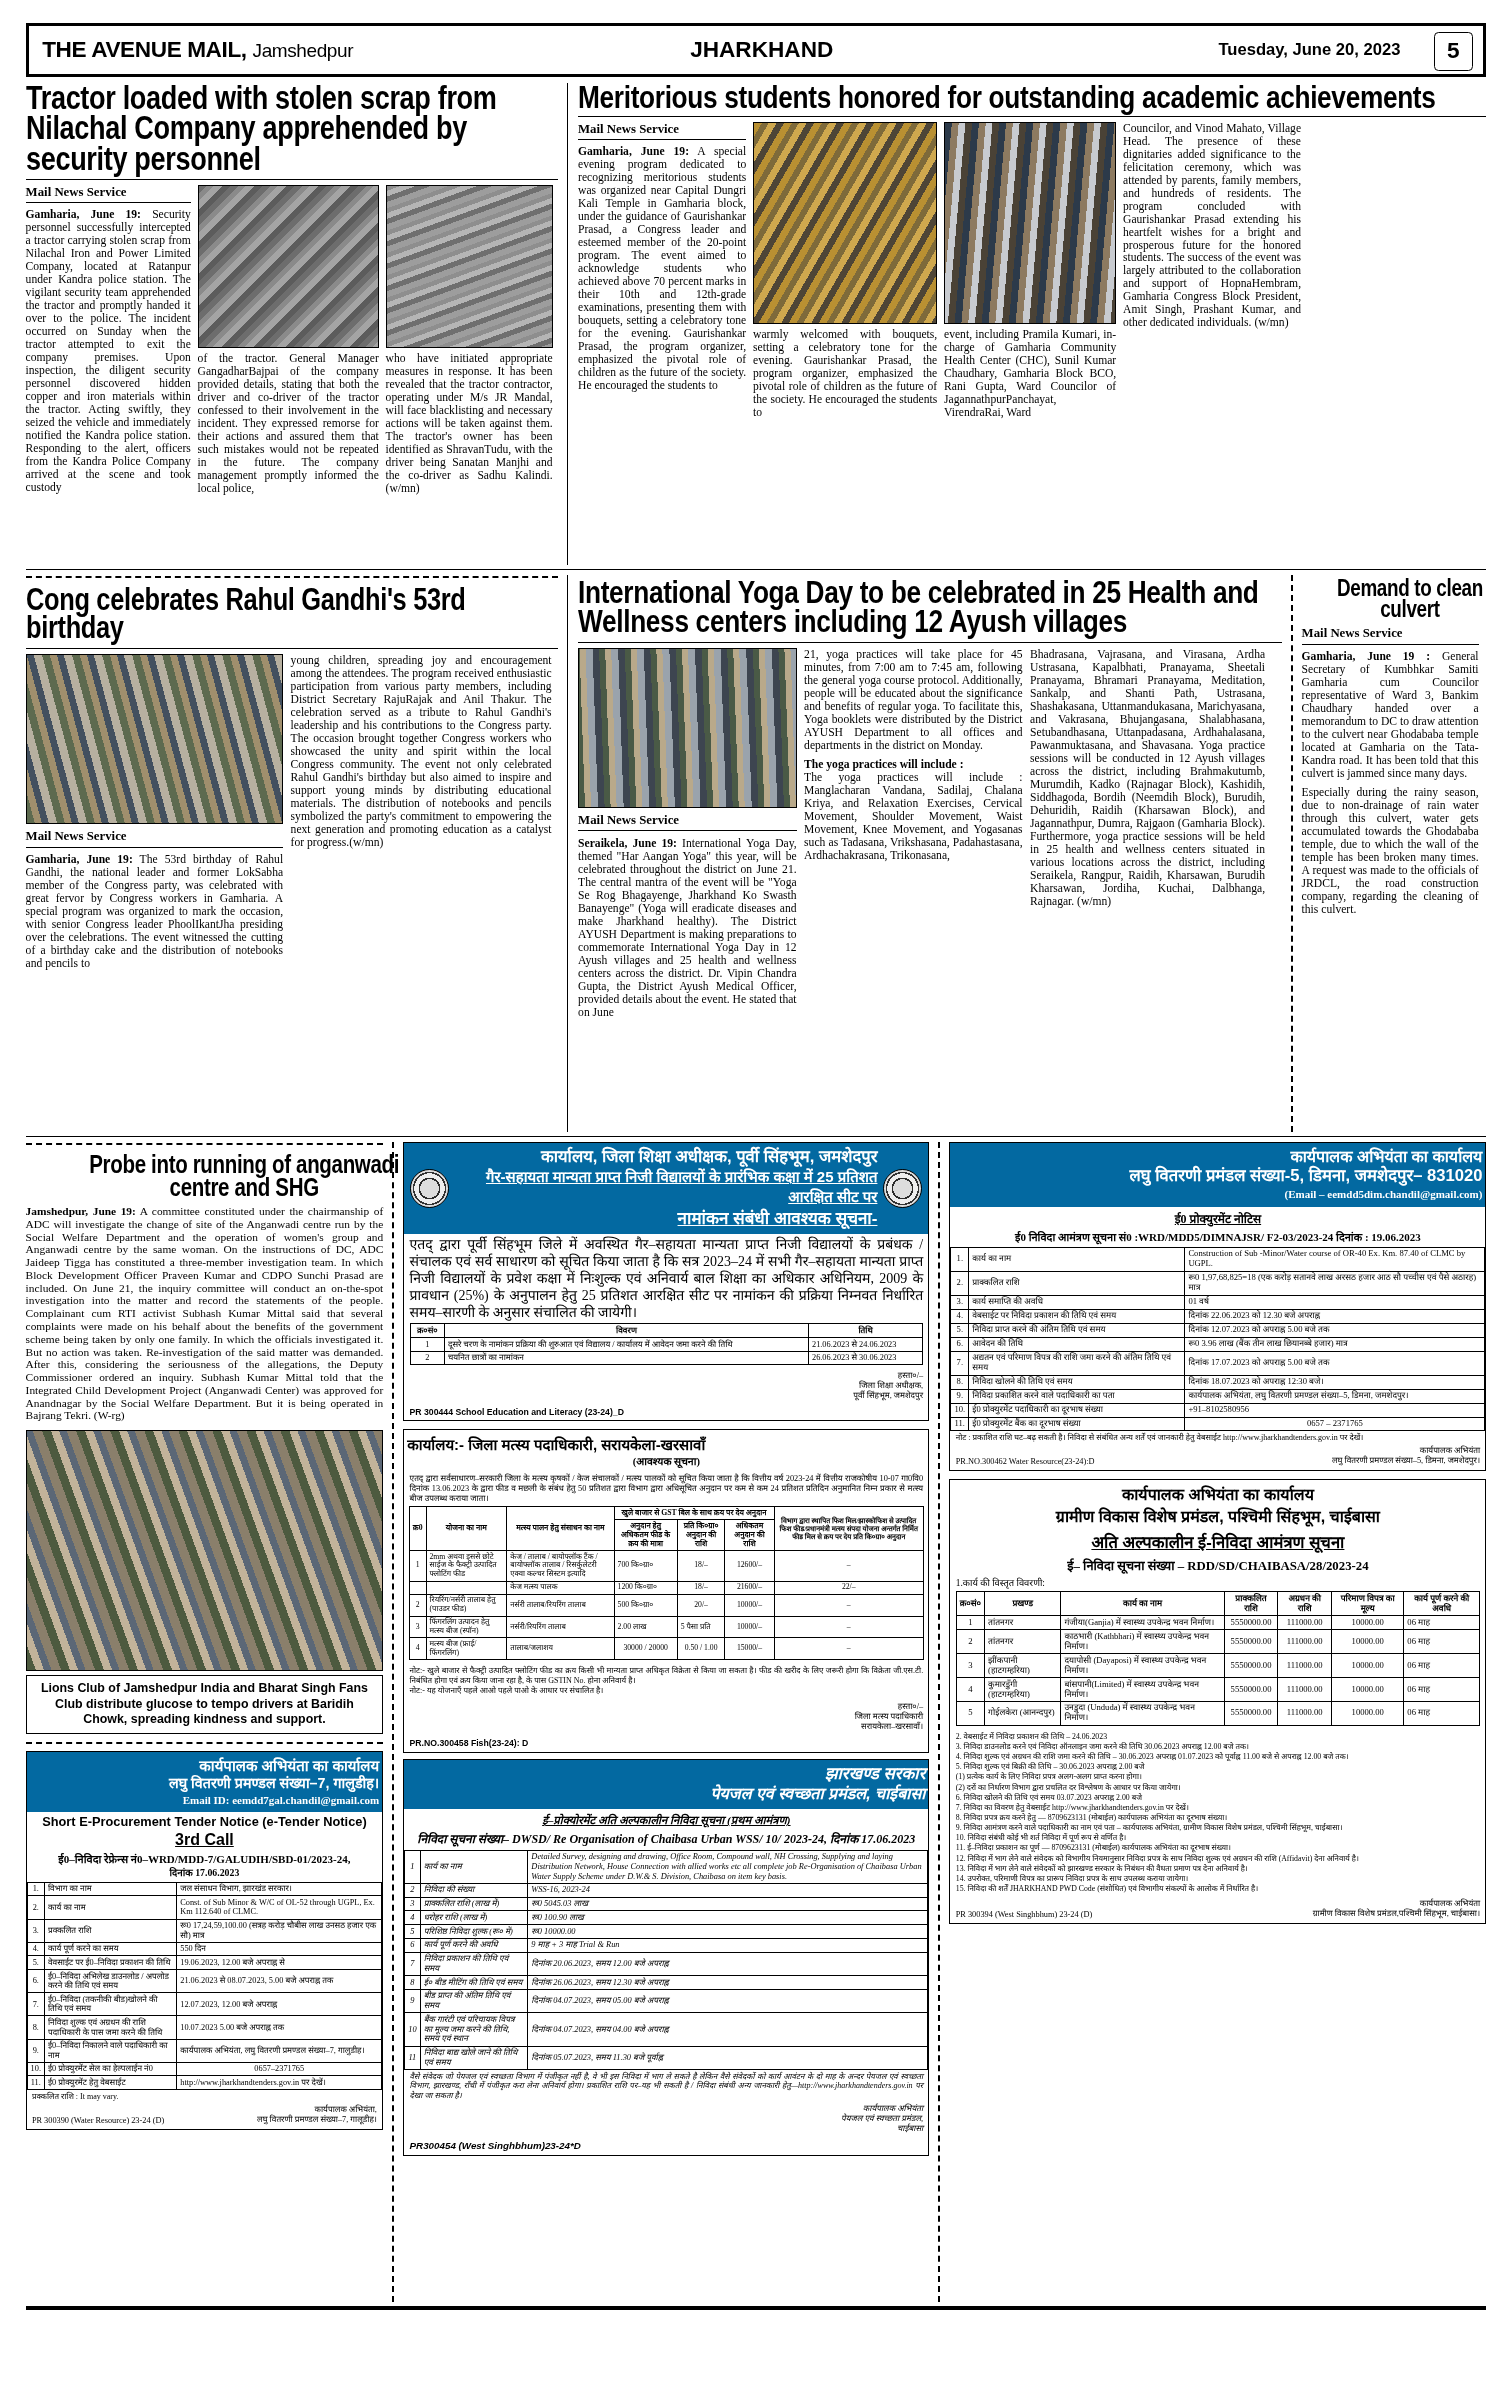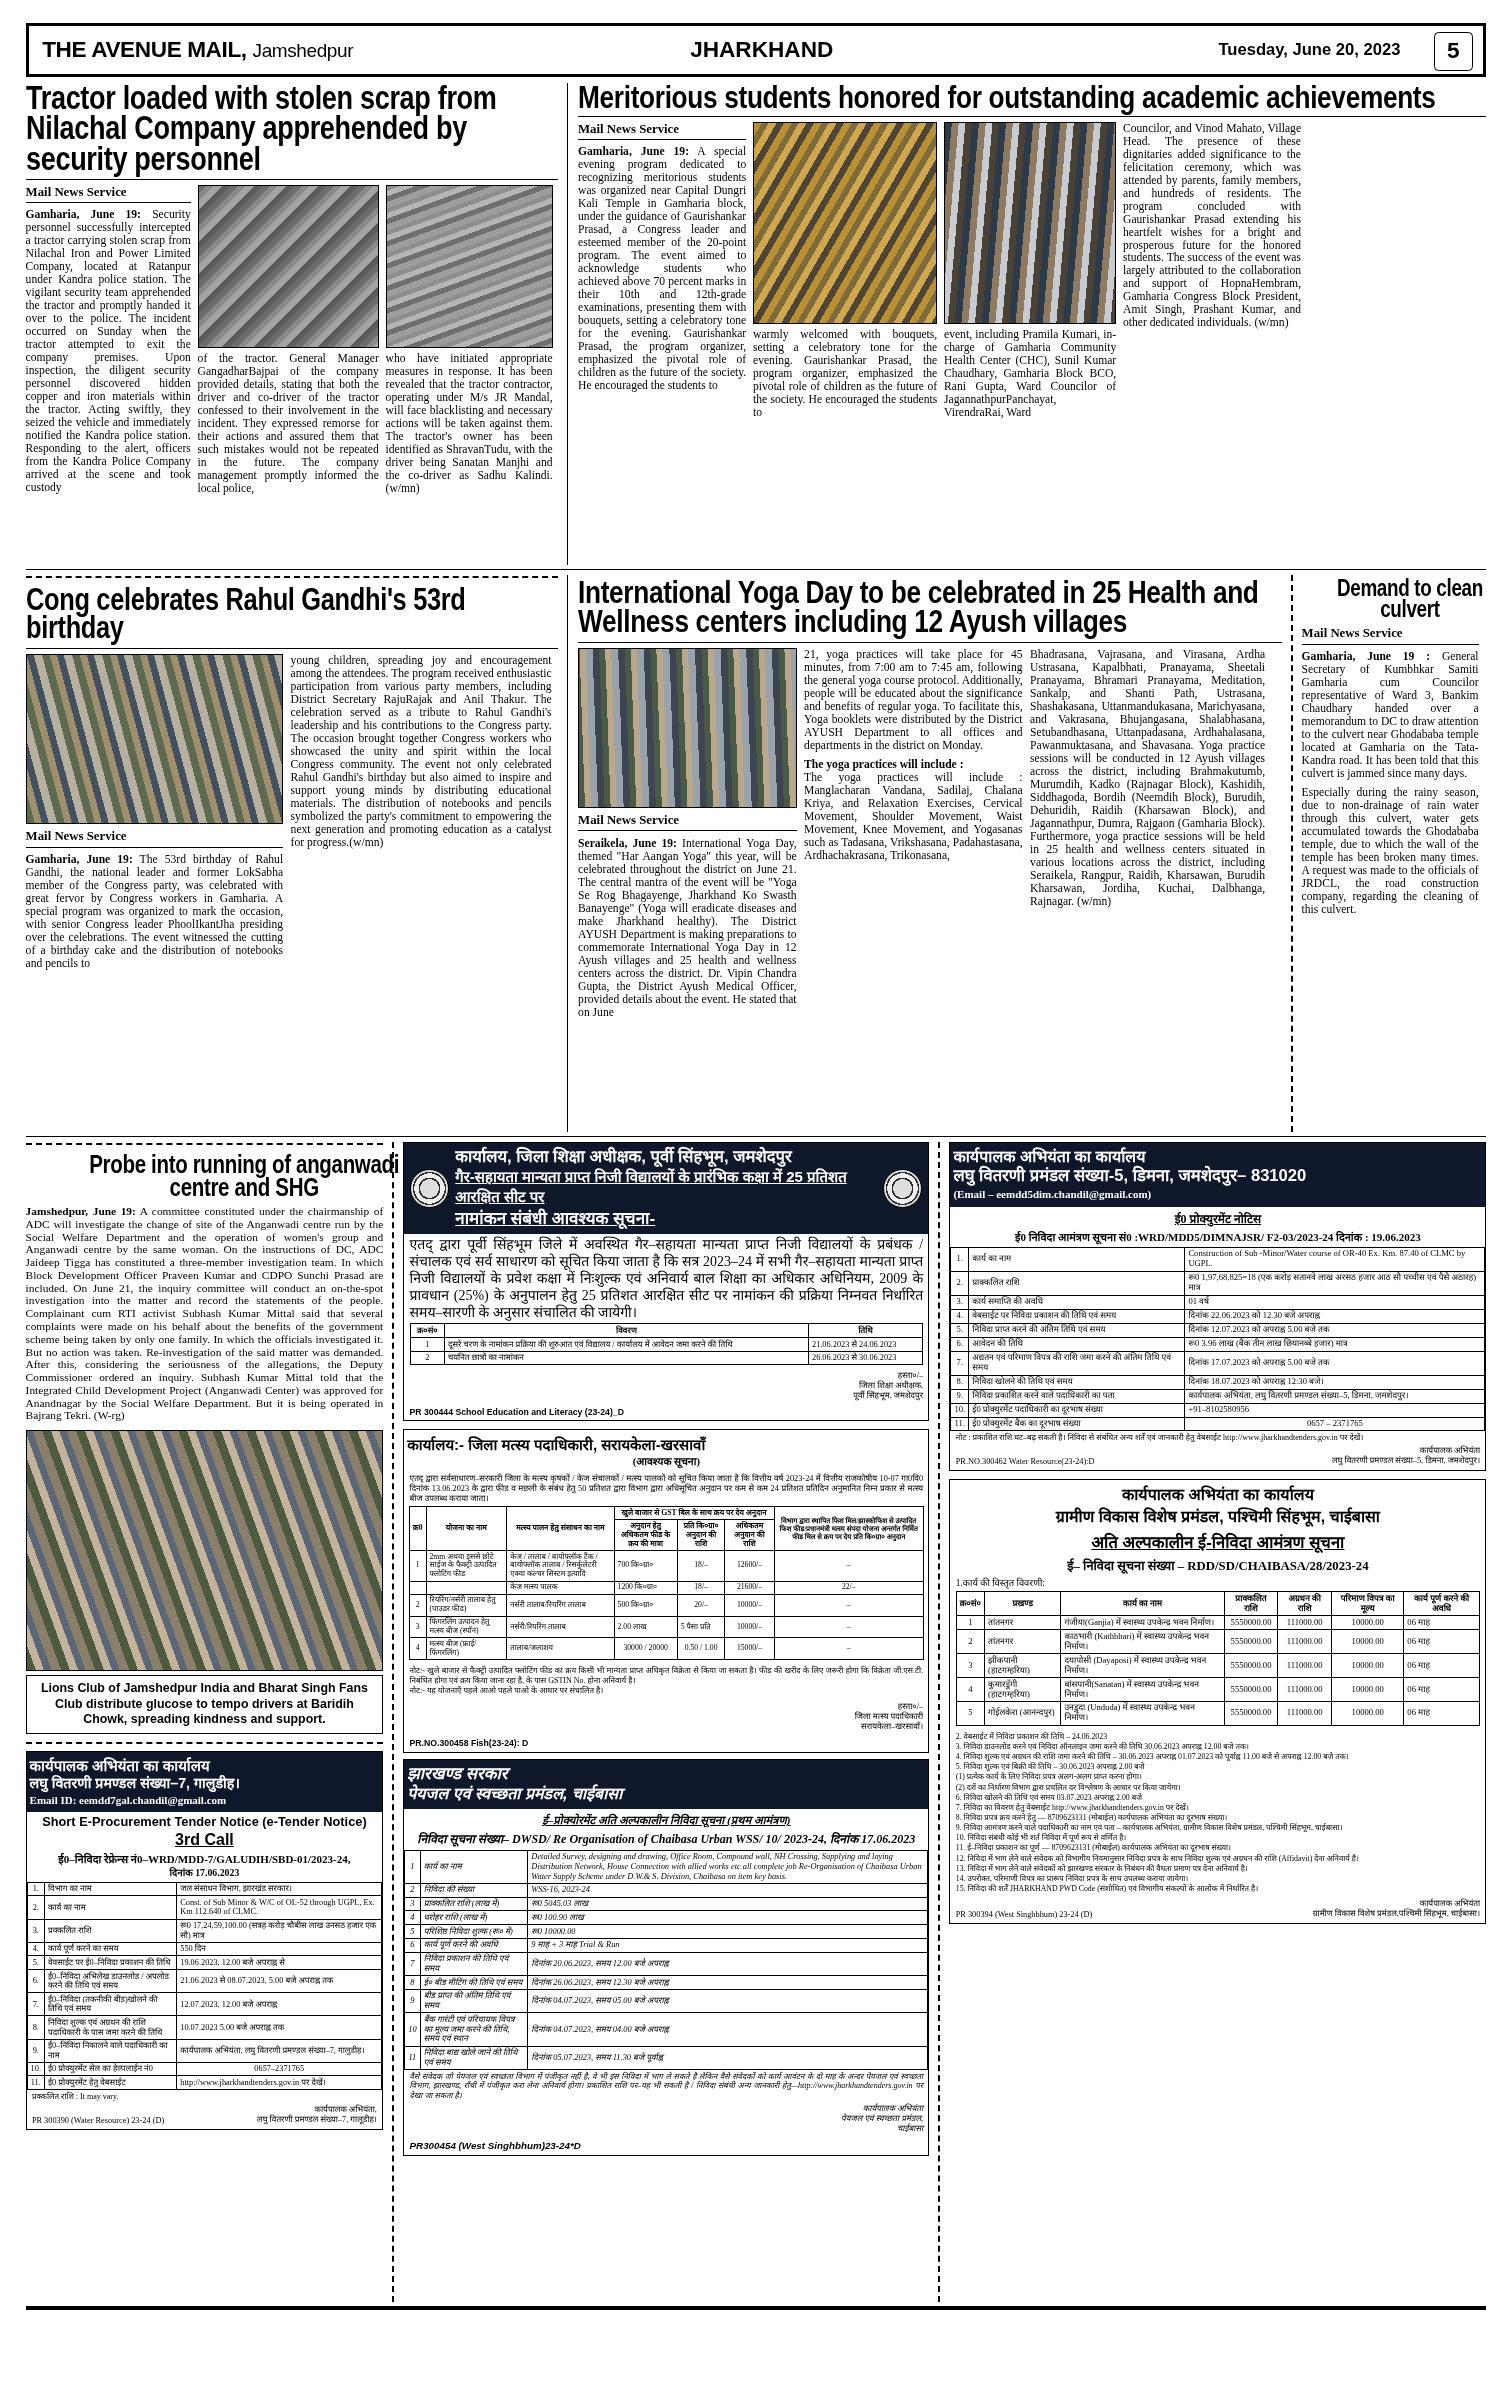--- a/index.html
+++ b/index.html
@@ -60,21 +60,21 @@
   .photo.grey { background:
        repeating-linear-gradient(160deg,#8e8e8e 0 4.5px,#b5b5b5 4.5px 9.8px,#6f6f6f 9.8px 15px,#9d9d9d 15px 21px);}
   .photo.street { background:
        repeating-linear-gradient(75deg,#5d6a4f 0 7.5px,#a08f6d 7.5px 14.3px,#43505f 14.3px 21px,#b7b0a0 21px 29px);}
   .cap-box { border:1.5px solid #000; padding:5.3px 7.5px; text-align:center;
              font-family:"Liberation Sans", sans-serif; font-weight:bold;
              font-size:12.4px; line-height:1.25; }
 
   
   .ad { border:1.5px solid #000; background:#fff; overflow:hidden; }
-  .ad-hdr { background:#0f172a; color:#fff; text-align:left; padding:4.5px 3px 5.3px 3px; }
+  .ad-hdr { background:#0369a1; color:#fff; text-align:right; padding:4.5px 3px 5.3px 3px; }
   .ad-hdr .l1 { font-family:"Liberation Sans", sans-serif; font-weight:bold; font-size:15px; line-height:1.2;}
   .ad-hdr .l2 { font-family:"Liberation Sans", sans-serif; font-weight:bold; font-size:14.3px; line-height:1.25;}
   .ad-hdr .l3 { font-family:"Liberation Serif", serif; font-weight:bold; font-size:11px; line-height:1.3;}
   .ad-sub { text-align:center; font-weight:bold; font-size:11.3px; padding:3px 4.5px 1.5px;
             text-decoration:underline; }
   .ad-sub2 { text-align:center; font-weight:bold; font-size:11px; padding:0.8px 4.5px 3px; }
   .ad-p { font-size:14px; line-height:1.22; text-align:justify; padding:2.3px 5.3px; }
   table.adt { border-collapse:collapse; width:100%; font-size:8.3px; }
   table.adt td, table.adt th { border:0.8px solid #000; padding:1.5px 3px; vertical-align:middle;
                                line-height:1.16; }
@@ -633,21 +633,21 @@
                   <td>झींकपानी (हाटगम्हरिया)</td>
                   <td>दयापोसी (Dayaposi) में स्वास्थ्य उपकेन्द्र भवन निर्माण।</td>
                   <td class="c">5550000.00</td>
                   <td class="c">111000.00</td>
                   <td class="c">10000.00</td>
                   <td>06 माह</td>
                 </tr>
                 <tr>
                   <td class="c">4</td>
                   <td>कुमारडुँगी (हाटगम्हरिया)</td>
-                  <td>बांसपानी(Sanatan) में स्वास्थ्य उपकेन्द्र भवन निर्माण।</td>
+                  <td>बांसपानी(Limited) में स्वास्थ्य उपकेन्द्र भवन निर्माण।</td>
                   <td class="c">5550000.00</td>
                   <td class="c">111000.00</td>
                   <td class="c">10000.00</td>
                   <td>06 माह</td>
                 </tr>
                 <tr>
                   <td class="c">5</td>
                   <td>गोईलकेरा (आनन्दपुर)</td>
                   <td>उनडुदा (Unduda) में स्वास्थ्य उपकेन्द्र भवन निर्माण।</td>
                   <td class="c">5550000.00</td>

